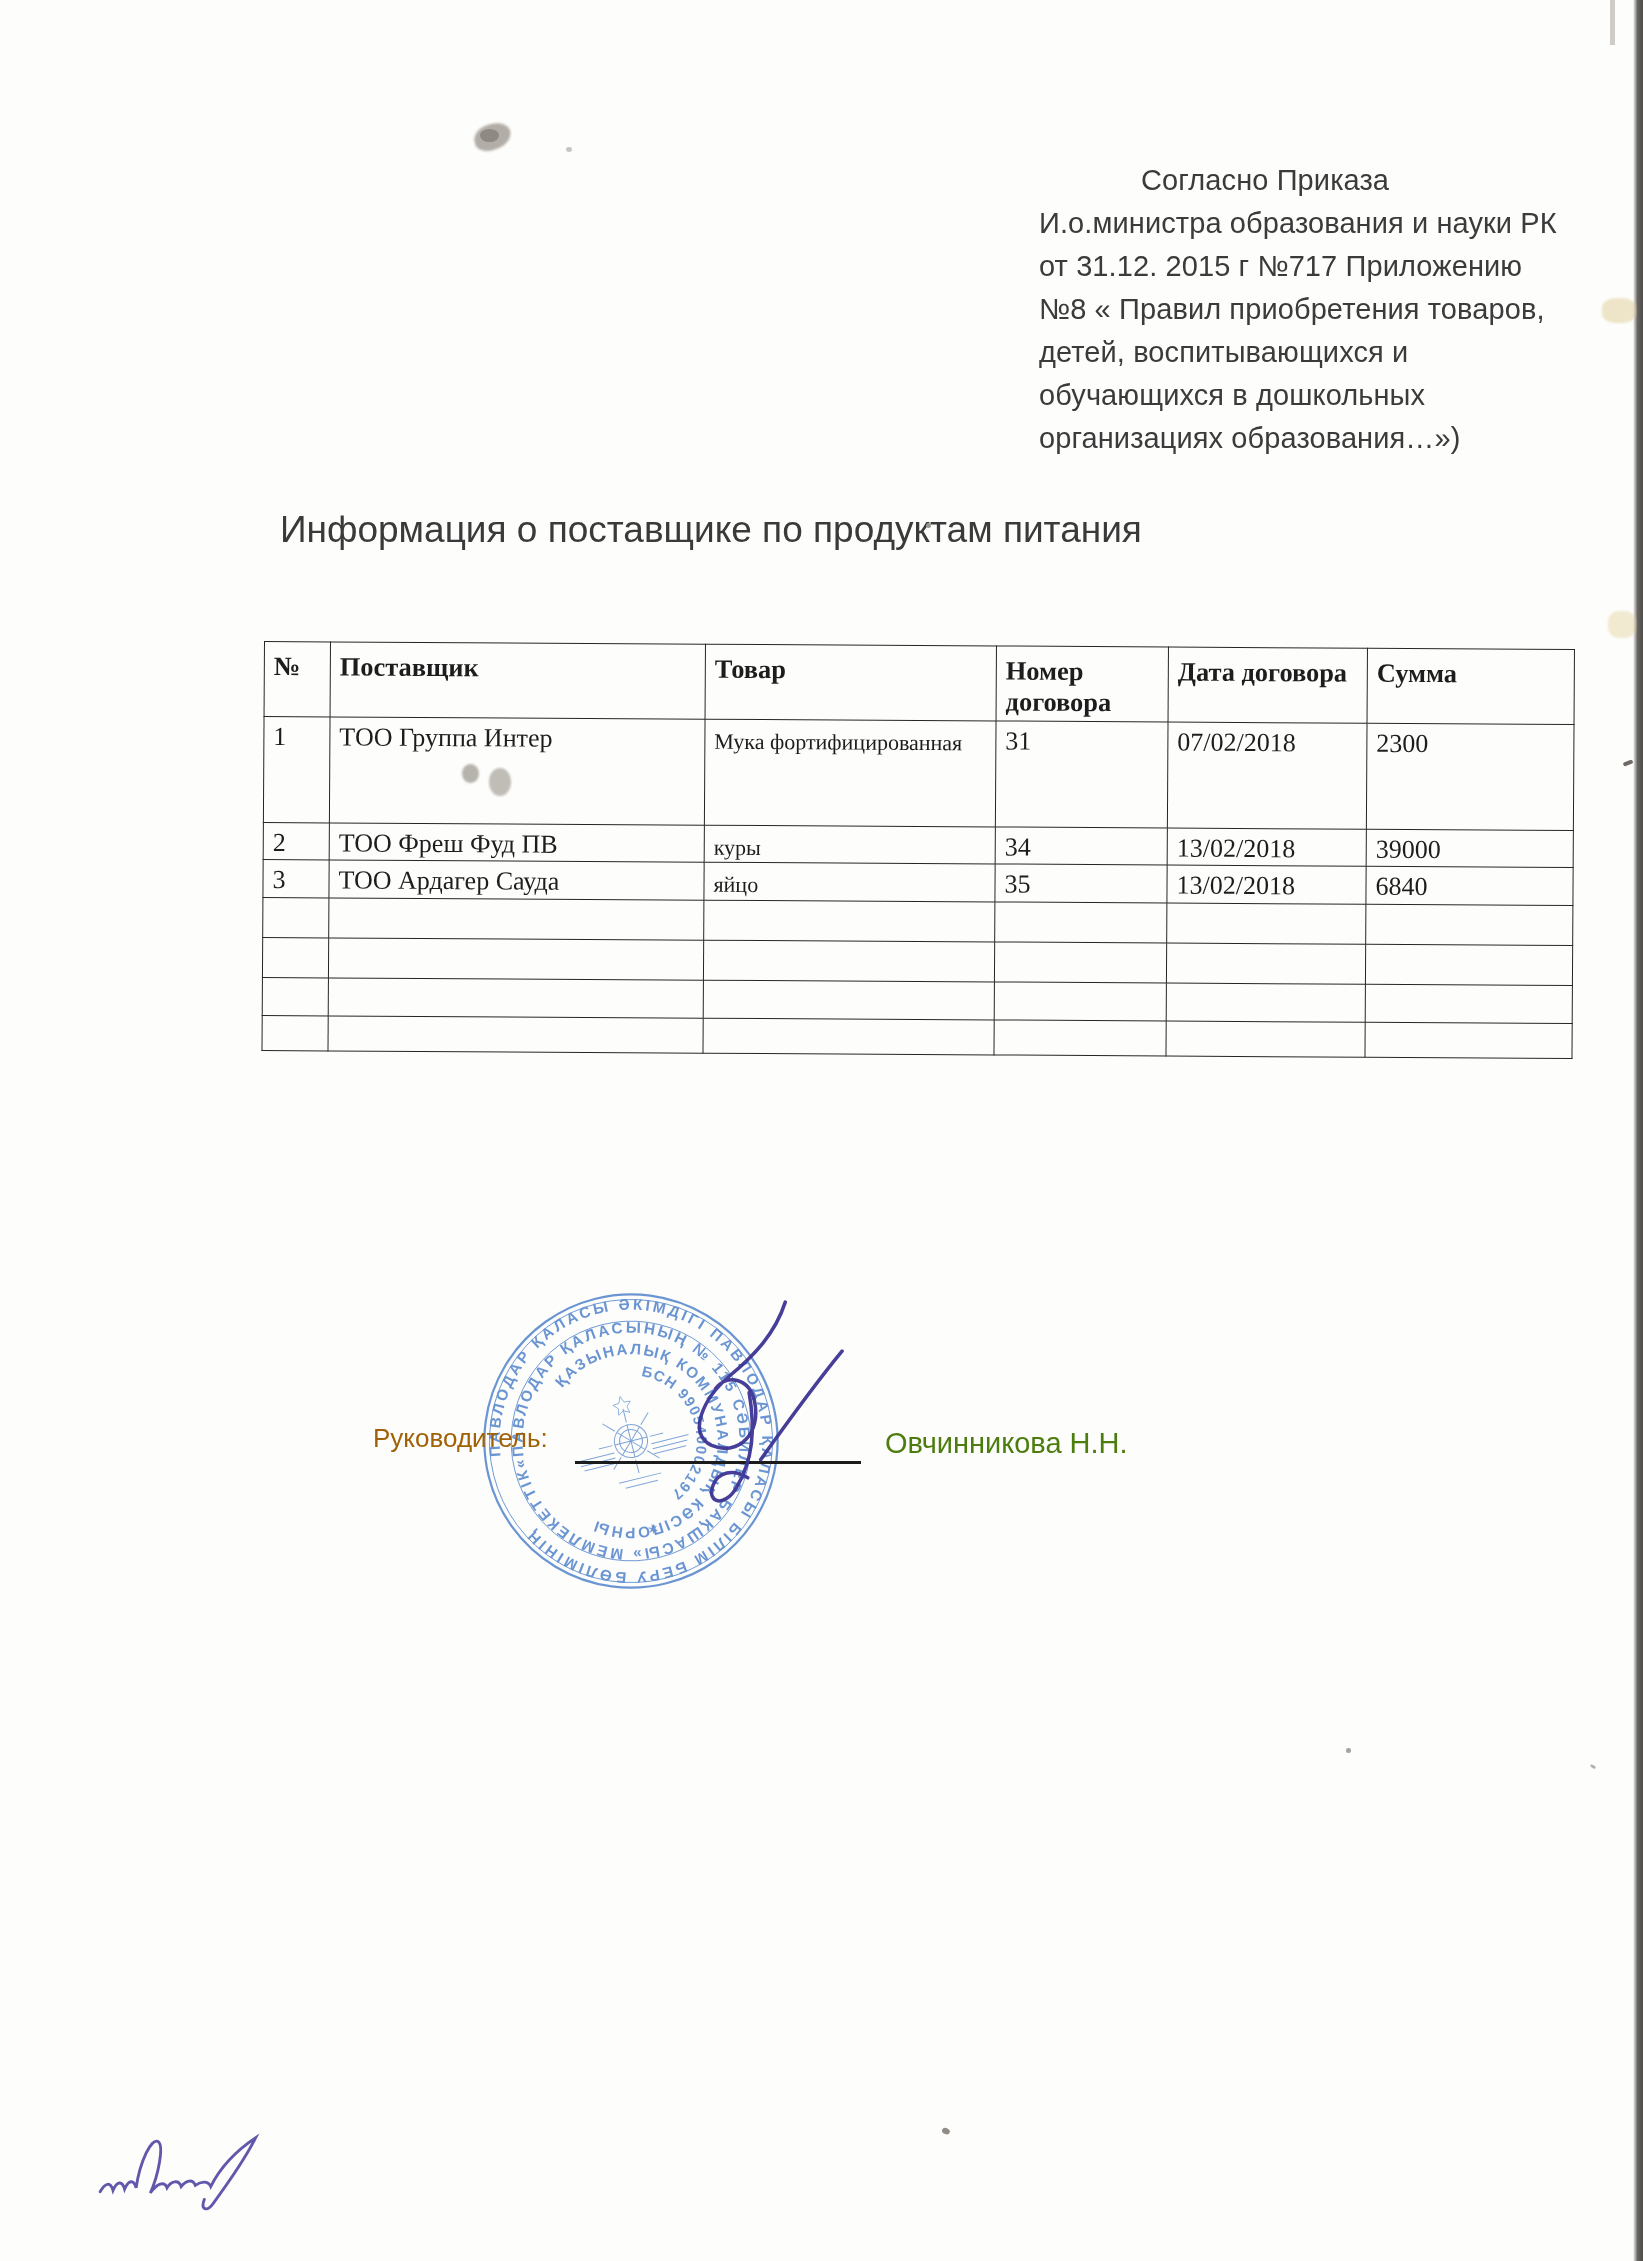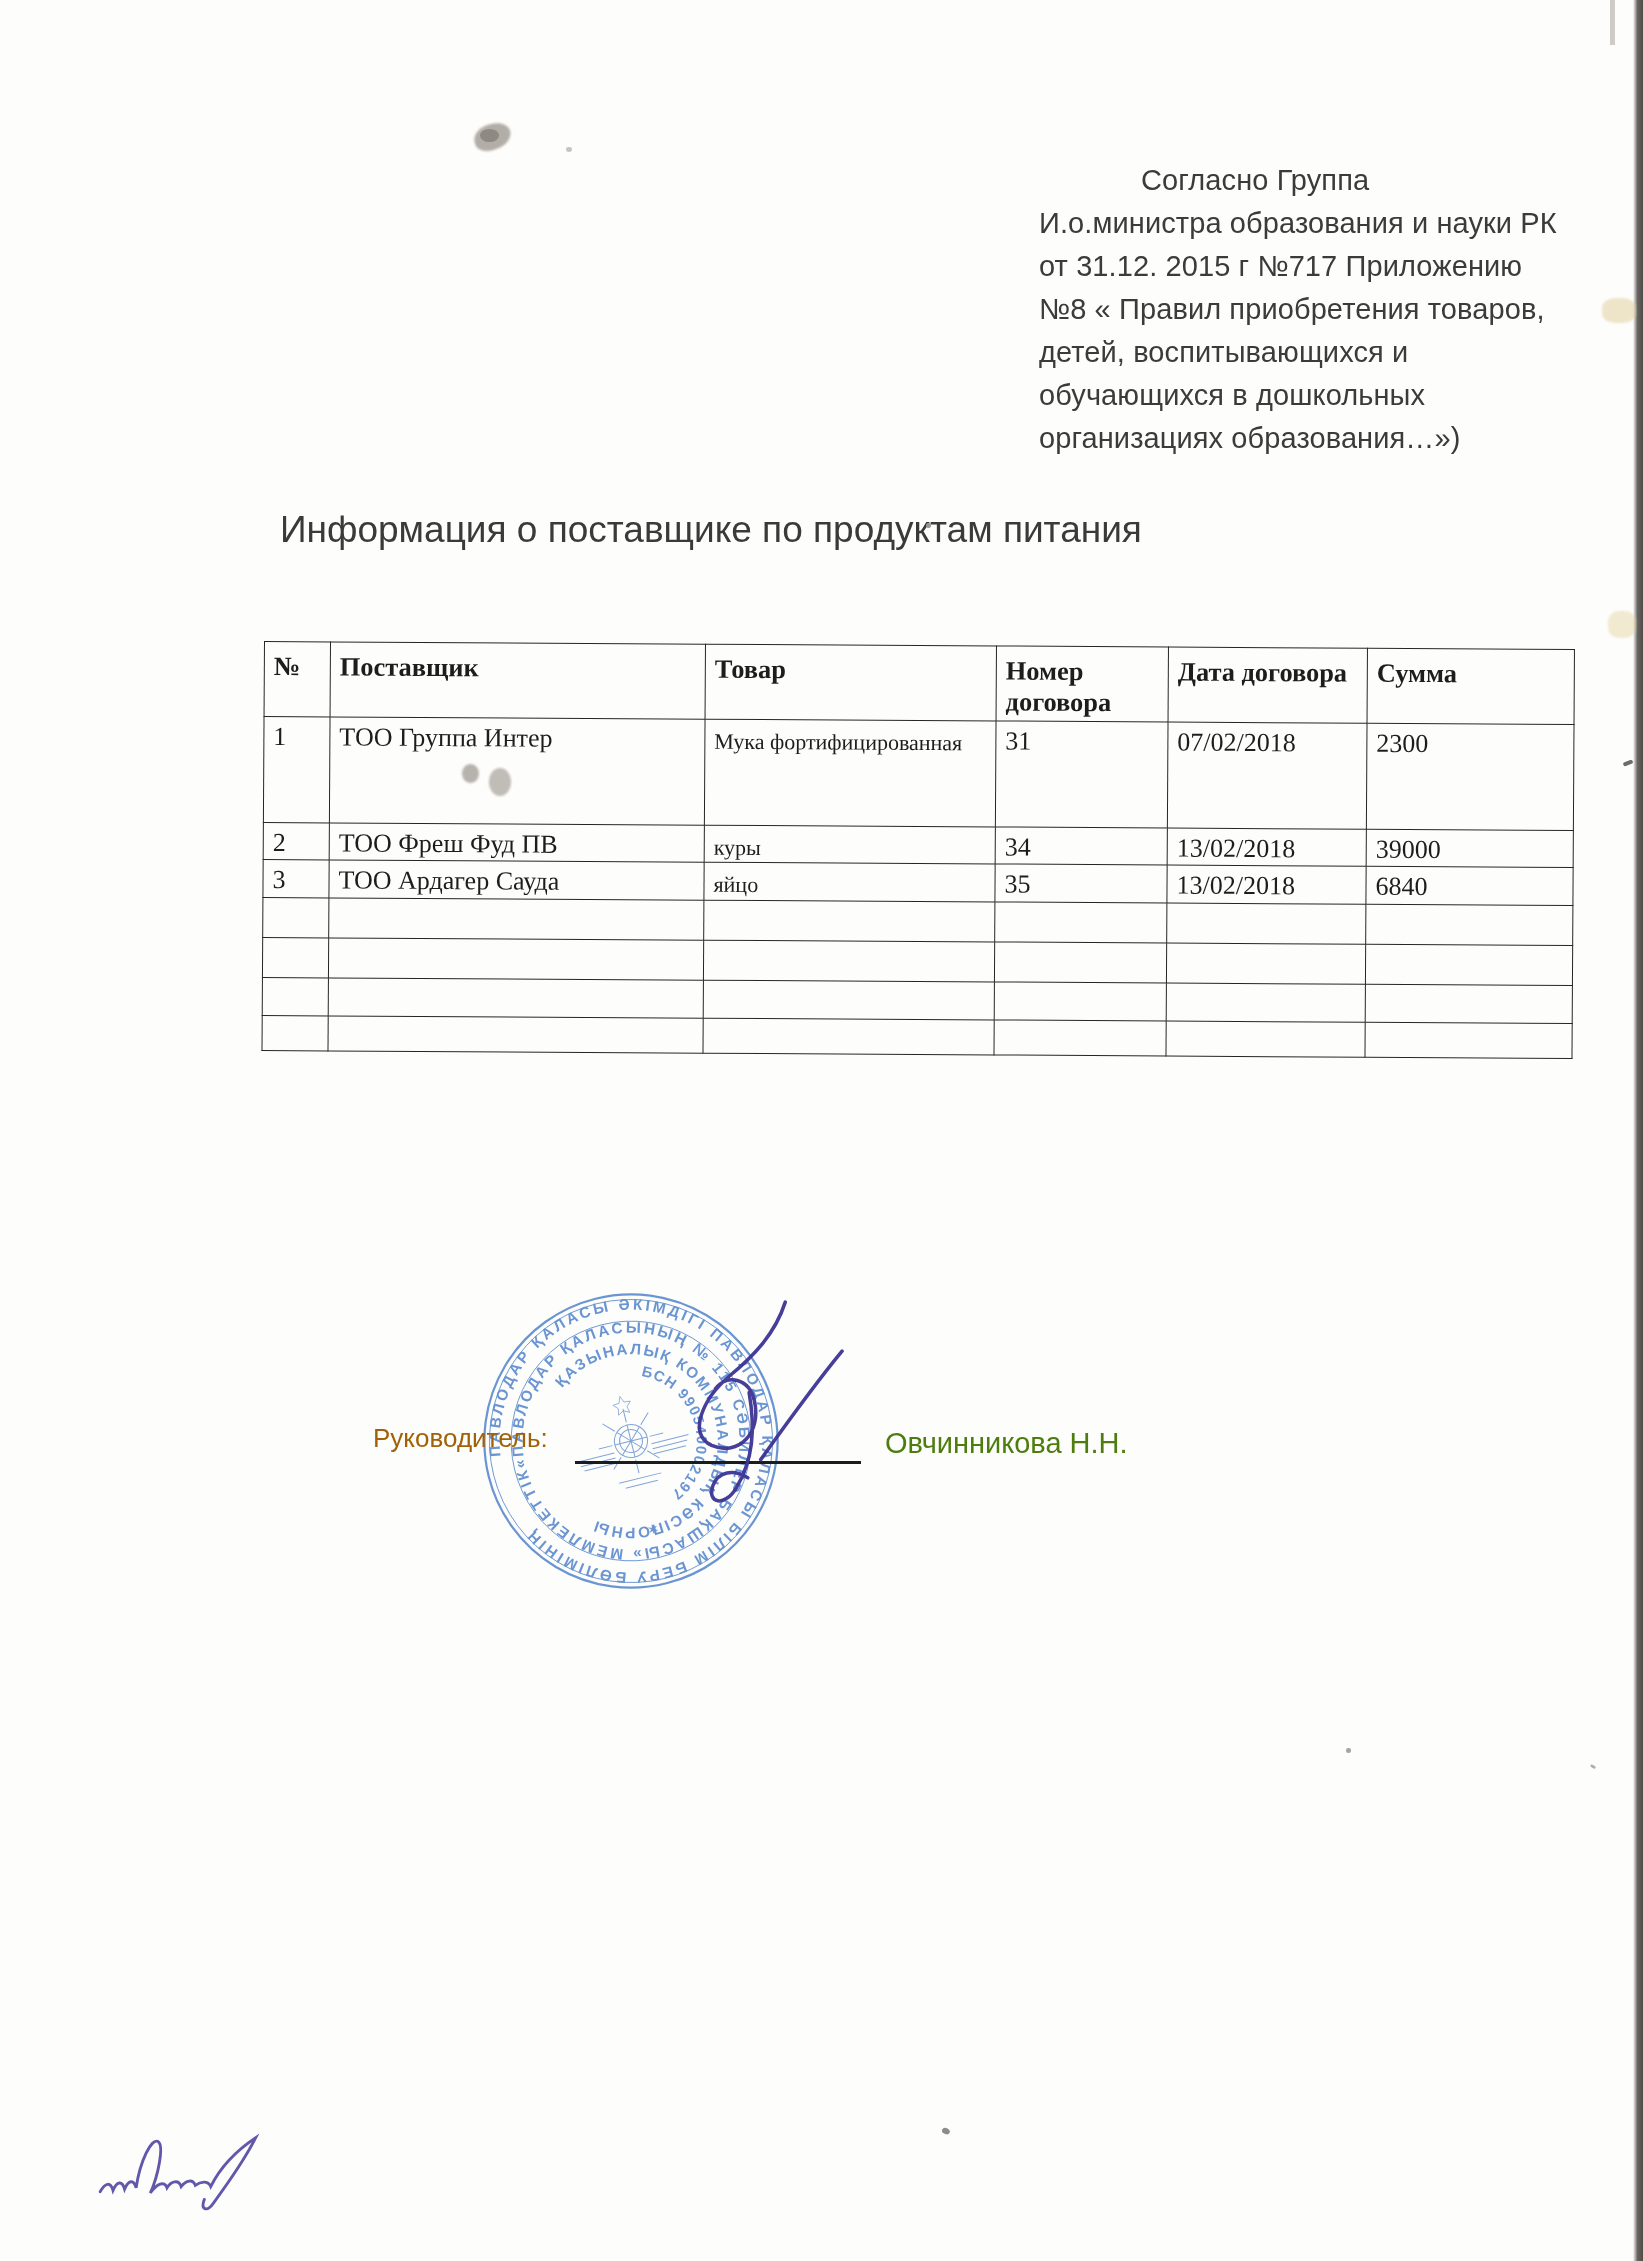--- a/index.html
+++ b/index.html
@@ -82,21 +82,21 @@
   .speck-b{left:942px;top:2128px;width:7.7px;height:5.8px;background:#8f8b86;border-radius:50%;transform:rotate(25deg);}
   .speck-c{left:1346px;top:1748px;width:4.5px;height:4.5px;background:#a7a39e;border-radius:50%;}
   .speck-d{left:1590px;top:1765px;width:5.8px;height:3.2px;background:#b3afa9;border-radius:50%;transform:rotate(30deg);}
 </style>
 </head>
 <body>
 
 <div class="page">
 
   <div class="header-note">
-    <div class="line first">Согласно Группа</div>
+    <div class="line first">Согласно Приказа</div>
     <div class="line">И.о.министра образования и науки РК</div>
     <div class="line">от 31.12. 2015 г №717 Приложению</div>
     <div class="line">№8 « Правил приобретения товаров,</div>
     <div class="line">детей, воспитывающихся и</div>
     <div class="line">обучающихся в дошкольных</div>
     <div class="line">организациях образования…»)</div>
   </div>
 
   <div class="doc-title">Информация о поставщике по продуктам питания</div>
 

